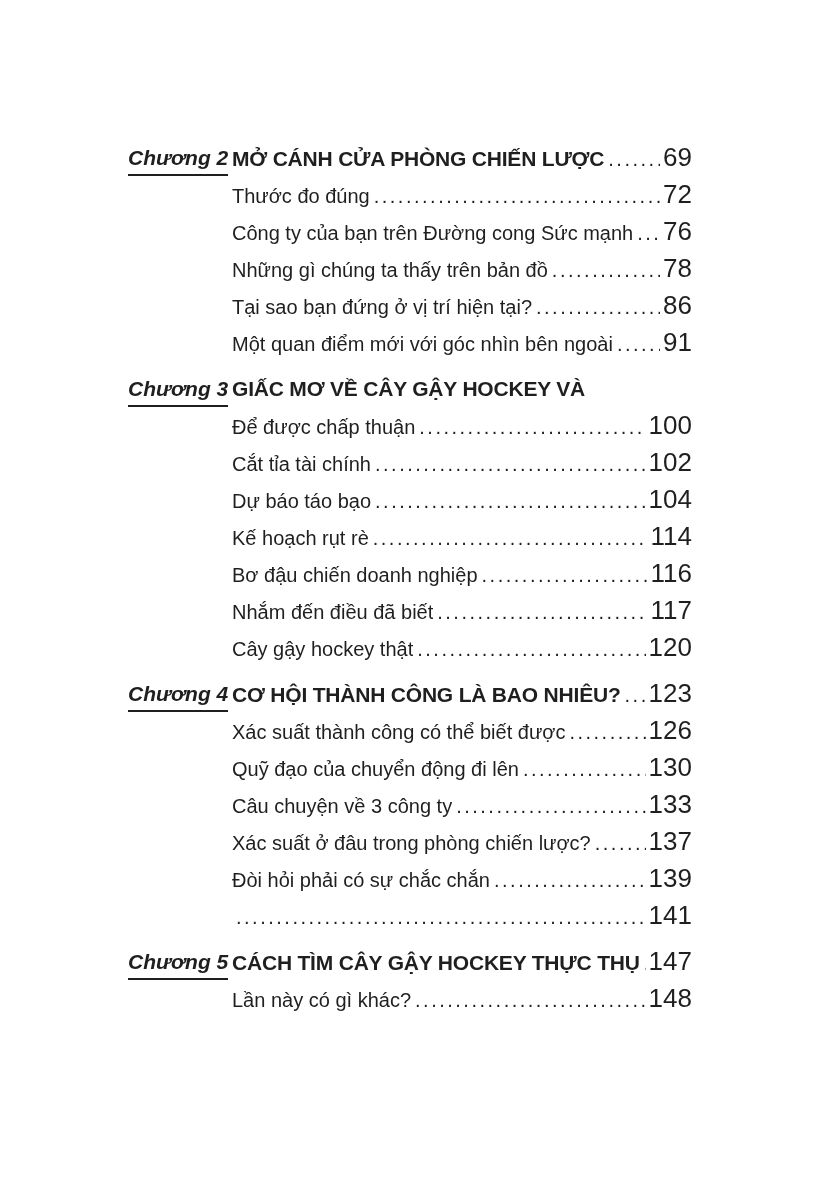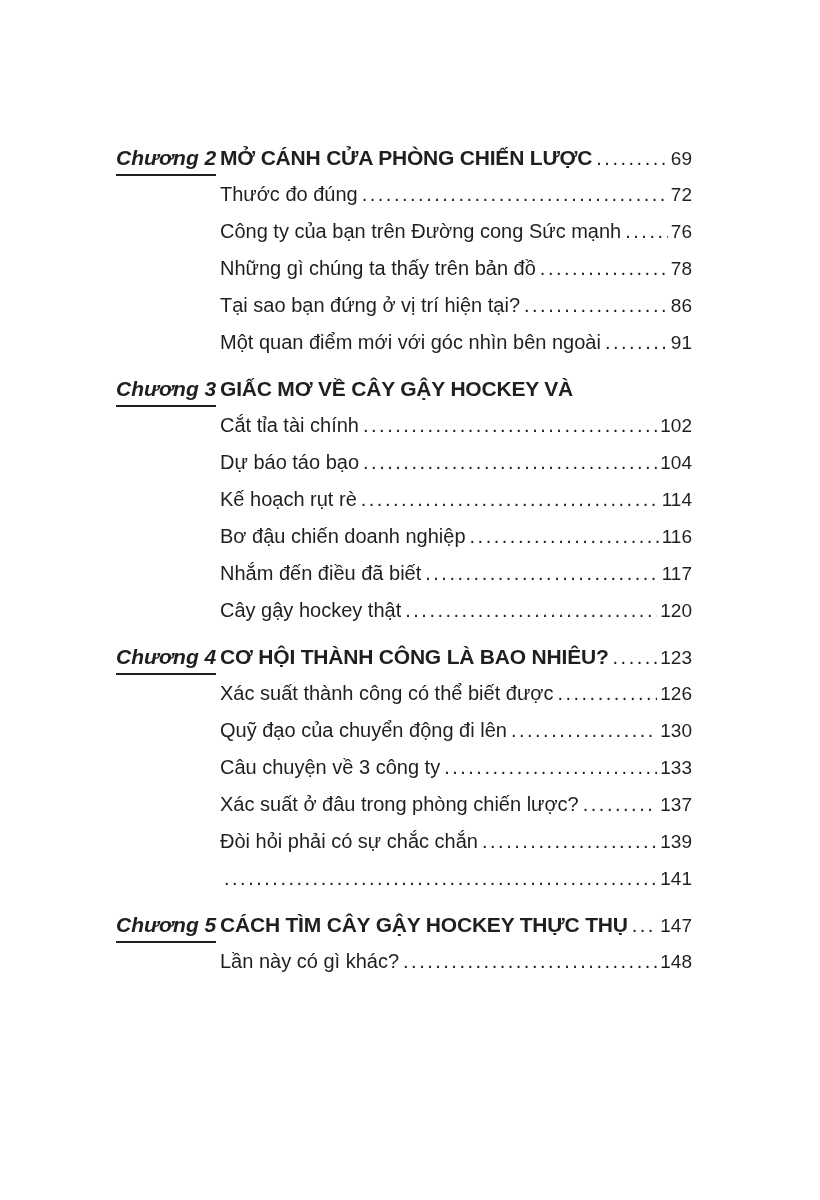--- a/index.html
+++ b/index.html
@@ -12,20 +12,21 @@
   }
   .toc {
     position: absolute;
     left: 116px;
     top: 139px;
     width: 576px;
   }
   .chapter {
     display: grid;
     grid-template-columns: 104px 1fr;
+    margin-left: 12px;
   }
   .chapter + .chapter { margin-top: 9px; }
   .chapter-label {
     font-size: 21px;
     font-weight: 700;
     font-style: italic;
     line-height: 37px;
     white-space: nowrap;
   }
   .chapter-label .label-text {
@@ -57,21 +58,21 @@
     margin: 0 3px 0 4px;
   }
   .row .dots::after {
     content: "......................................................................................................";
     letter-spacing: 2.5px;
     font-size: 20px;
     font-weight: 400;
   }
   .row .pg {
     flex: 0 0 auto;
-    font-size: 19px;
+    font-size: 26px;
     font-weight: 400;
   }
 </style>
 </head>
 <body>
 
 <main class="toc">
 
   <section class="chapter">
     <div class="chapter-label">
@@ -113,20 +114,25 @@
 
   <section class="chapter">
     <div class="chapter-label">
       <span class="label-text">Chương 3</span>
     </div>
     <div class="chapter-rows">
       <div class="row title">
         <span class="txt">GIẤC MƠ VỀ CÂY GẬY HOCKEY VÀ</span>
       </div>
       <div class="row">
+        <span class="txt">Để được chấp thuận</span>
+        <span class="dots"></span>
+        <span class="pg">100</span>
+      </div>
+      <div class="row">
         <span class="txt">Cắt tỉa tài chính</span>
         <span class="dots"></span>
         <span class="pg">102</span>
       </div>
       <div class="row">
         <span class="txt">Dự báo táo bạo</span>
         <span class="dots"></span>
         <span class="pg">104</span>
       </div>
       <div class="row">

